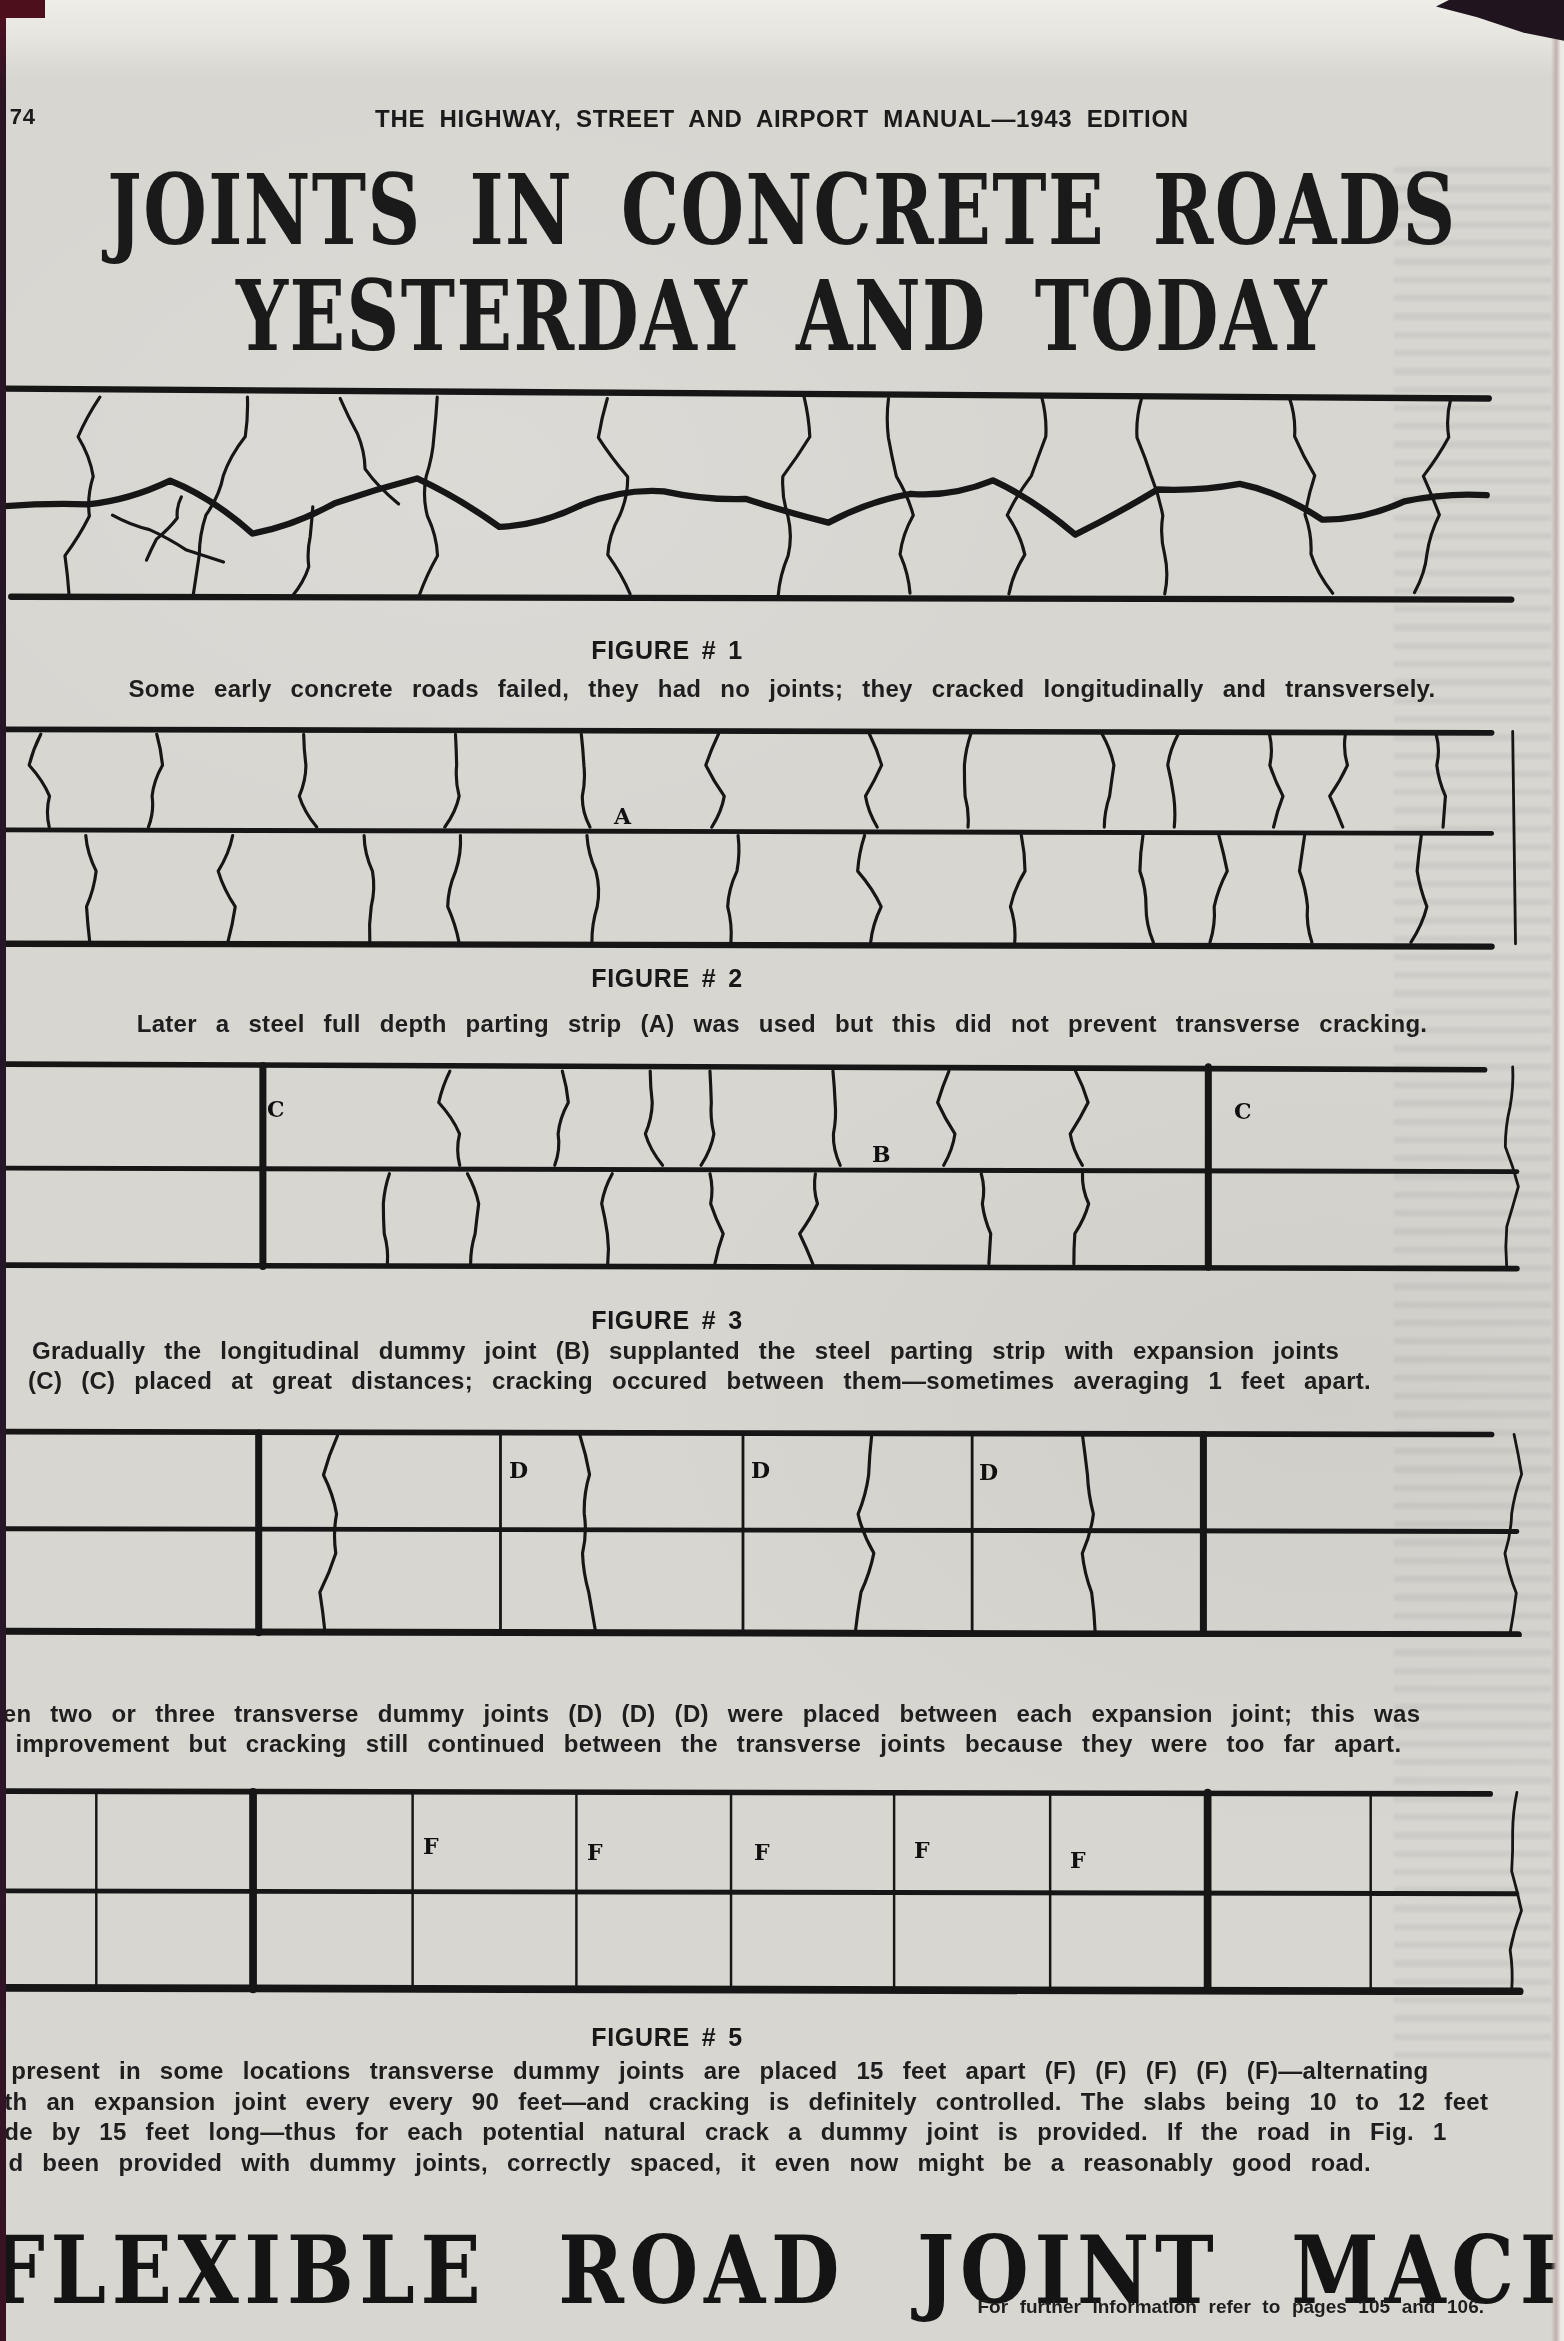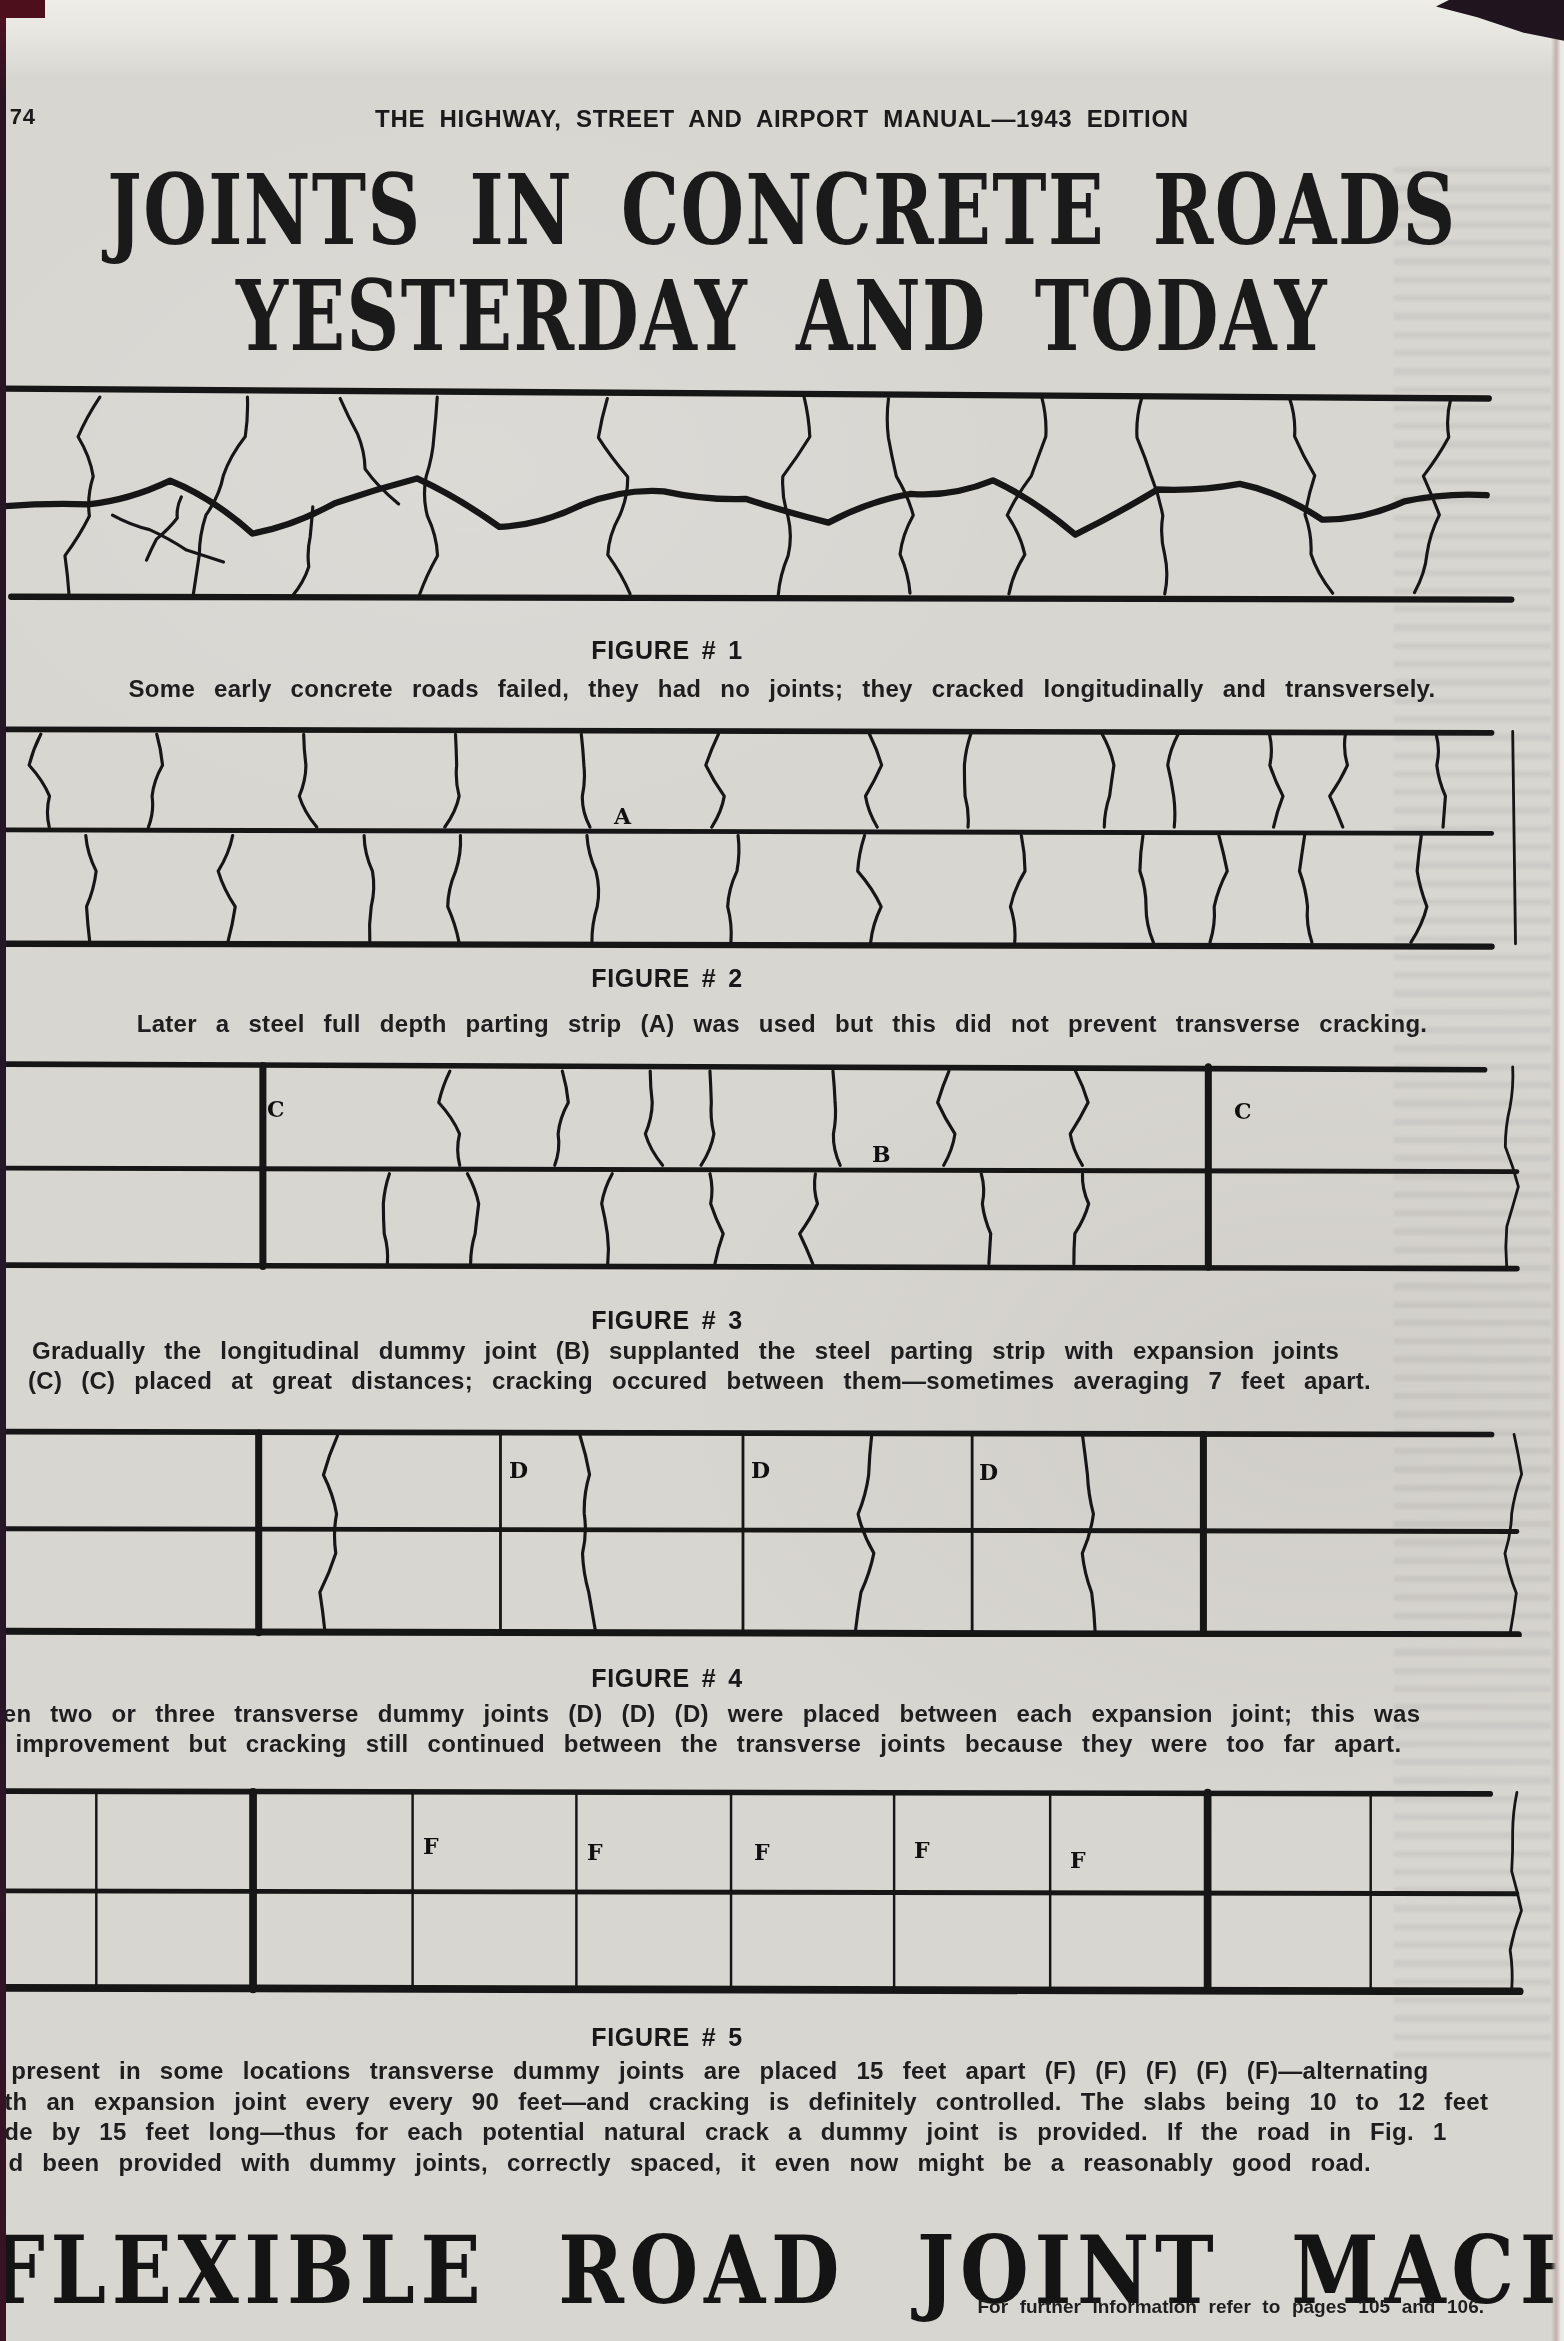--- a/index.html
+++ b/index.html
@@ -144,21 +144,21 @@
       <path class="cw" d="M 1396 166 Q 1402.046173426469 187.33333333333331 1397.514315900761 208.66666666666666 Q 1400.0861950074602 230 1409.4163217425937 251.33333333333331 Q 1408.0473097048286 272.66666666666663 1406.8455015272182 294"></path>
       <path class="cw" d="M 1540 166 Q 1538.9986893011526 187.33333333333331 1548.7865974050533 208.66666666666666 Q 1542.9487421391896 230 1529.1083826766671 251.33333333333331 Q 1527.6457929215028 272.66666666666663 1527.7215420494126 294"></path>
     </svg>
     <span class="fig-label" style="left:267px;top:39px">C</span>
     <span class="fig-label" style="left:872px;top:84px">B</span>
     <span class="fig-label" style="left:1234px;top:41px">C</span>
   </div>
 
   <div class="cap-title" style="top:1306px">FIGURE # 3</div>
   <div class="cap-line" style="top:1337px;left:32px">Gradually the longitudinal dummy joint (B) supplanted the steel parting strip with expansion joints</div>
-  <div class="cap-line" style="top:1367px;left:28px">(C) (C) placed at great distances; cracking occured between them—sometimes averaging 7 feet apart.</div>
+  <div class="cap-line" style="top:1367px;left:28px">(C) (C) placed at great distances; cracking occured between them—sometimes averaging 1 feet apart.</div>
 
   <div class="fig" style="top:1426px;height:211px">
     <svg width="1564" height="211" viewBox="0 0 2225 300">
       <path class="bw8" d="M8,8 L2122,12"></path>
       <path class="bw7" d="M8,146 L2158,150"></path>
       <path class="bw10" d="M8,292 L2160,297"></path>
       <path class="bw10" d="M368,10 L368,294"></path>
       <path class="bw10" d="M1712,12 L1712,295"></path>
       <path class="jw4" d="M712,10 L712,293"></path>
       <path class="jw4" d="M1057,10 L1057,293"></path>
@@ -167,21 +167,20 @@
       <path class="cw" d="M 480 14 Q 467.581676291071 41.8 460.1953154493846 69.6 Q 474.16059929746615 97.4 478.812650634418 125.2 Q 473.5938465065514 153 477.6897650240054 180.79999999999998 Q 468.88978840969025 208.6 455.0540632980886 236.4 Q 459.41263878190955 264.2 462.2138733806736 292"></path>
       <path class="cw" d="M 825 13 Q 833.8298173438815 41 838.7061228504489 69 Q 830.2308958338403 97 831.2105523038667 125 Q 835.2615156957598 153 828.7010973954029 181 Q 829.7477966925705 209 837.6860481590959 237 Q 842.5136903361499 265 847.3365364659801 293"></path>
       <path class="cw" d="M 1240 14 Q 1236.8069658756606 41.8 1235.73932597639 69.6 Q 1232.1482036671684 97.4 1220.7533858909312 125.2 Q 1227.0073576546122 153 1243.1572354847494 180.79999999999998 Q 1237.7329563382016 208.6 1224.868100379667 236.4 Q 1220.1262692674768 264.2 1216.950461706293 292"></path>
       <path class="cw" d="M 1540 13 Q 1543.7794010223972 41 1547.0374246964889 69 Q 1548.2108138820001 97 1555.5160269575108 125 Q 1552.0661898189317 153 1539.6918852198748 181 Q 1542.5474858076088 209 1553.0190700329192 237 Q 1556.9084172049697 265 1557.9900945815493 293"></path>
     </svg>
     <span class="fig-label" style="left:509px;top:31px">D</span>
     <span class="fig-label" style="left:751px;top:31px">D</span>
     <span class="fig-label" style="left:979px;top:33px">D</span>
   </div>
 
-  <div class="cap-title" style="top:1664px">FIGURE # 4</div>
   <div class="cap-line" style="top:1730px;left:15.5px">improvement but cracking still continued between the transverse joints because they were too far apart.</div>
   <div class="cap-line" style="top:1700px;left:2.8px">en two or three transverse dummy joints (D) (D) (D) were placed between each expansion joint; this was</div>
 
   <div class="fig" style="top:1784px;height:211px">
     <svg width="1564" height="211" viewBox="0 0 2225 300">
       <path class="bw8" d="M8,10 L2120,14"></path>
       <path class="bw7" d="M8,152 L2158,156"></path>
       <path class="bw11" d="M8,290 L2162,295"></path>
       <path class="bw11" d="M360,11 L360,292"></path>
       <path class="bw11" d="M1718,12 L1718,293"></path>

